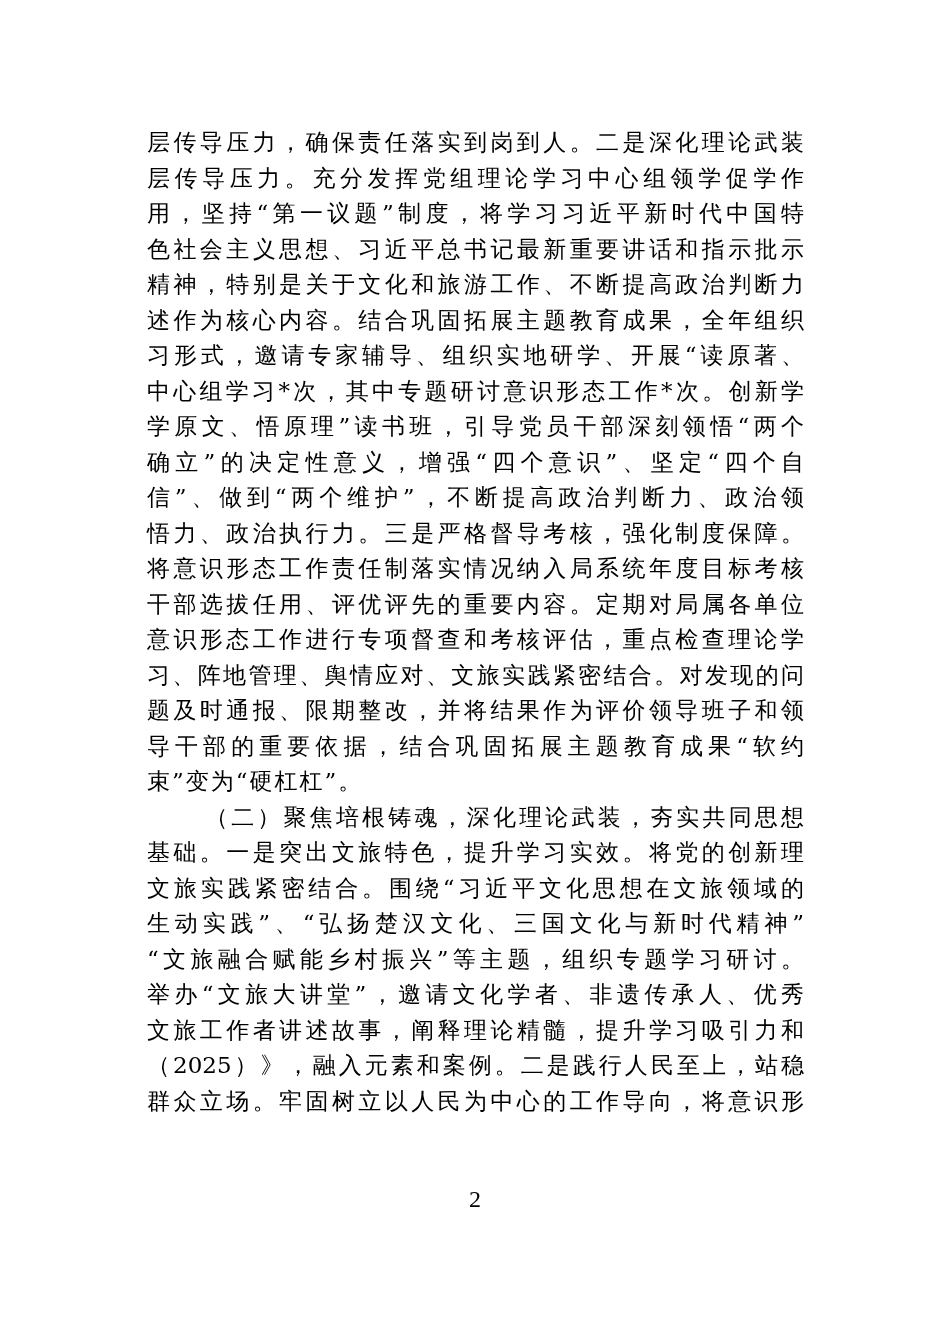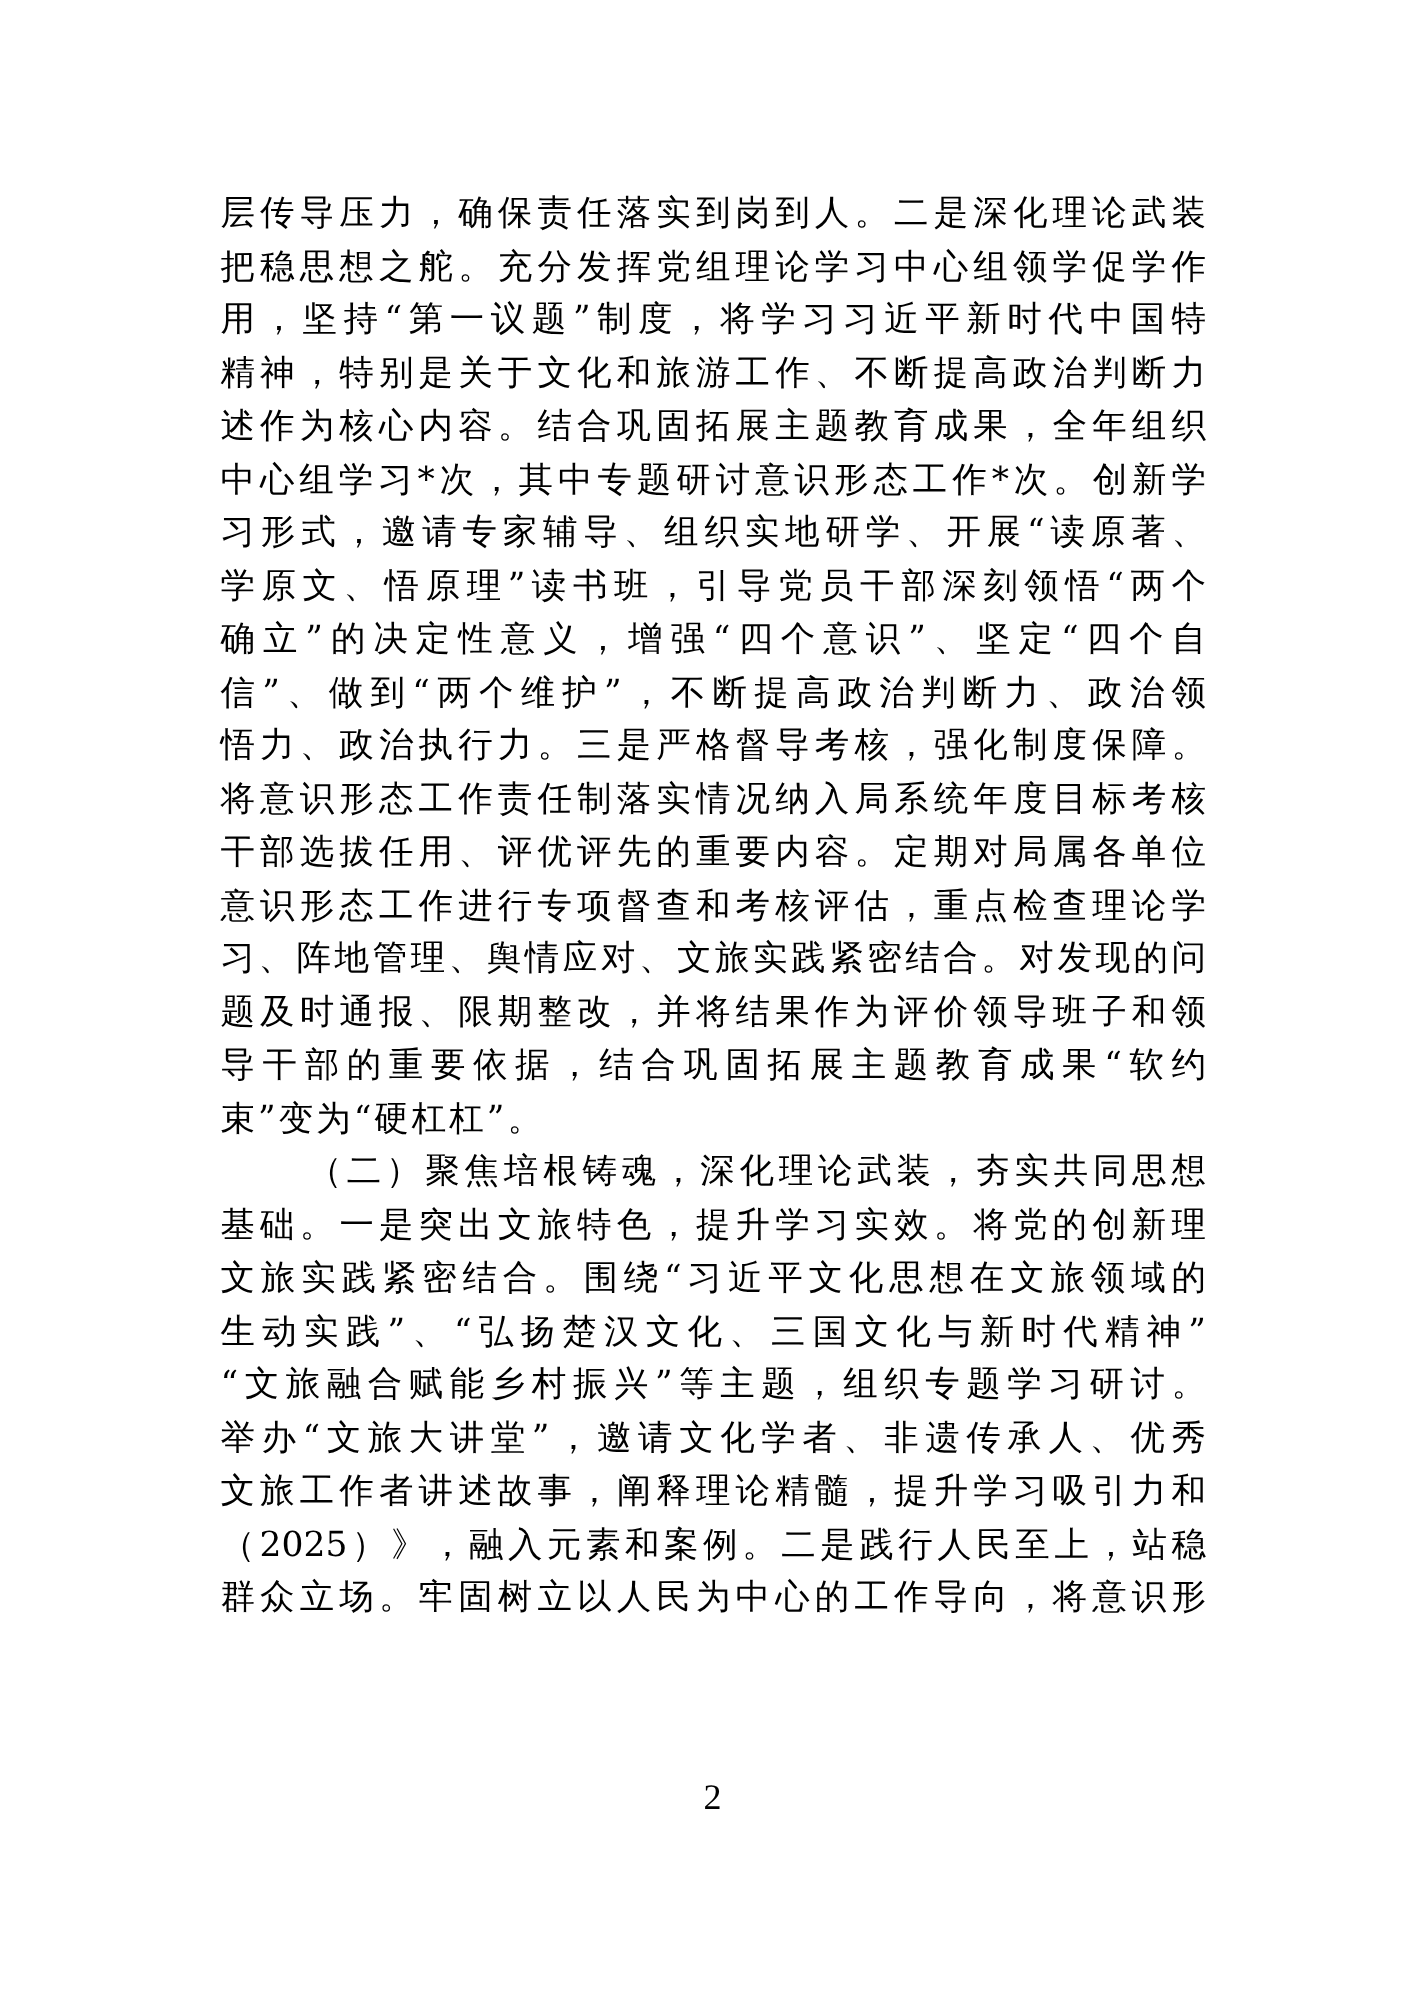--- a/index.html
+++ b/index.html
@@ -56,26 +56,27 @@
       font-family: "Liberation Serif", serif;
       font-size: 24px;
     }
   </style>
 </head>
 <body>
 
 <div class="page">
   <div class="body-text">
     <div class="line"><span>层传导压力，确保责任落实到岗到人。二是深化理论武装</span></div>
-    <div class="line"><span>把稳思想之舵。充分发挥党组理论学习中心组领学促学作</span></div>
+    <div class="line"><span>层传导压力。充分发挥党组理论学习中心组领学促学作</span></div>
     <div class="line"><span>用，坚持“第一议题”制度，将学习习近平新时代中国特</span></div>
+    <div class="line"><span>色社会主义思想、习近平总书记最新重要讲话和指示批示</span></div>
     <div class="line"><span>精神，特别是关于文化和旅游工作、不断提高政治判断力</span></div>
     <div class="line"><span>述作为核心内容。结合巩固拓展主题教育成果，全年组织</span></div>
+    <div class="line"><span>习形式，邀请专家辅导、组织实地研学、开展“读原著、</span></div>
     <div class="line"><span>中心组学习*次，其中专题研讨意识形态工作*次。创新学</span></div>
-    <div class="line"><span>习形式，邀请专家辅导、组织实地研学、开展“读原著、</span></div>
     <div class="line"><span>学原文、悟原理”读书班，引导党员干部深刻领悟“两个</span></div>
     <div class="line"><span>确立”的决定性意义，增强“四个意识”、坚定“四个自</span></div>
     <div class="line"><span>信”、做到“两个维护”，不断提高政治判断力、政治领</span></div>
     <div class="line"><span>悟力、政治执行力。三是严格督导考核，强化制度保障。</span></div>
     <div class="line"><span>将意识形态工作责任制落实情况纳入局系统年度目标考核</span></div>
     <div class="line"><span>干部选拔任用、评优评先的重要内容。定期对局属各单位</span></div>
     <div class="line"><span>意识形态工作进行专项督查和考核评估，重点检查理论学</span></div>
     <div class="line"><span>习、阵地管理、舆情应对、文旅实践紧密结合。对发现的问</span></div>
     <div class="line"><span>题及时通报、限期整改，并将结果作为评价领导班子和领</span></div>
     <div class="line"><span>导干部的重要依据，结合巩固拓展主题教育成果“软约</span></div>

